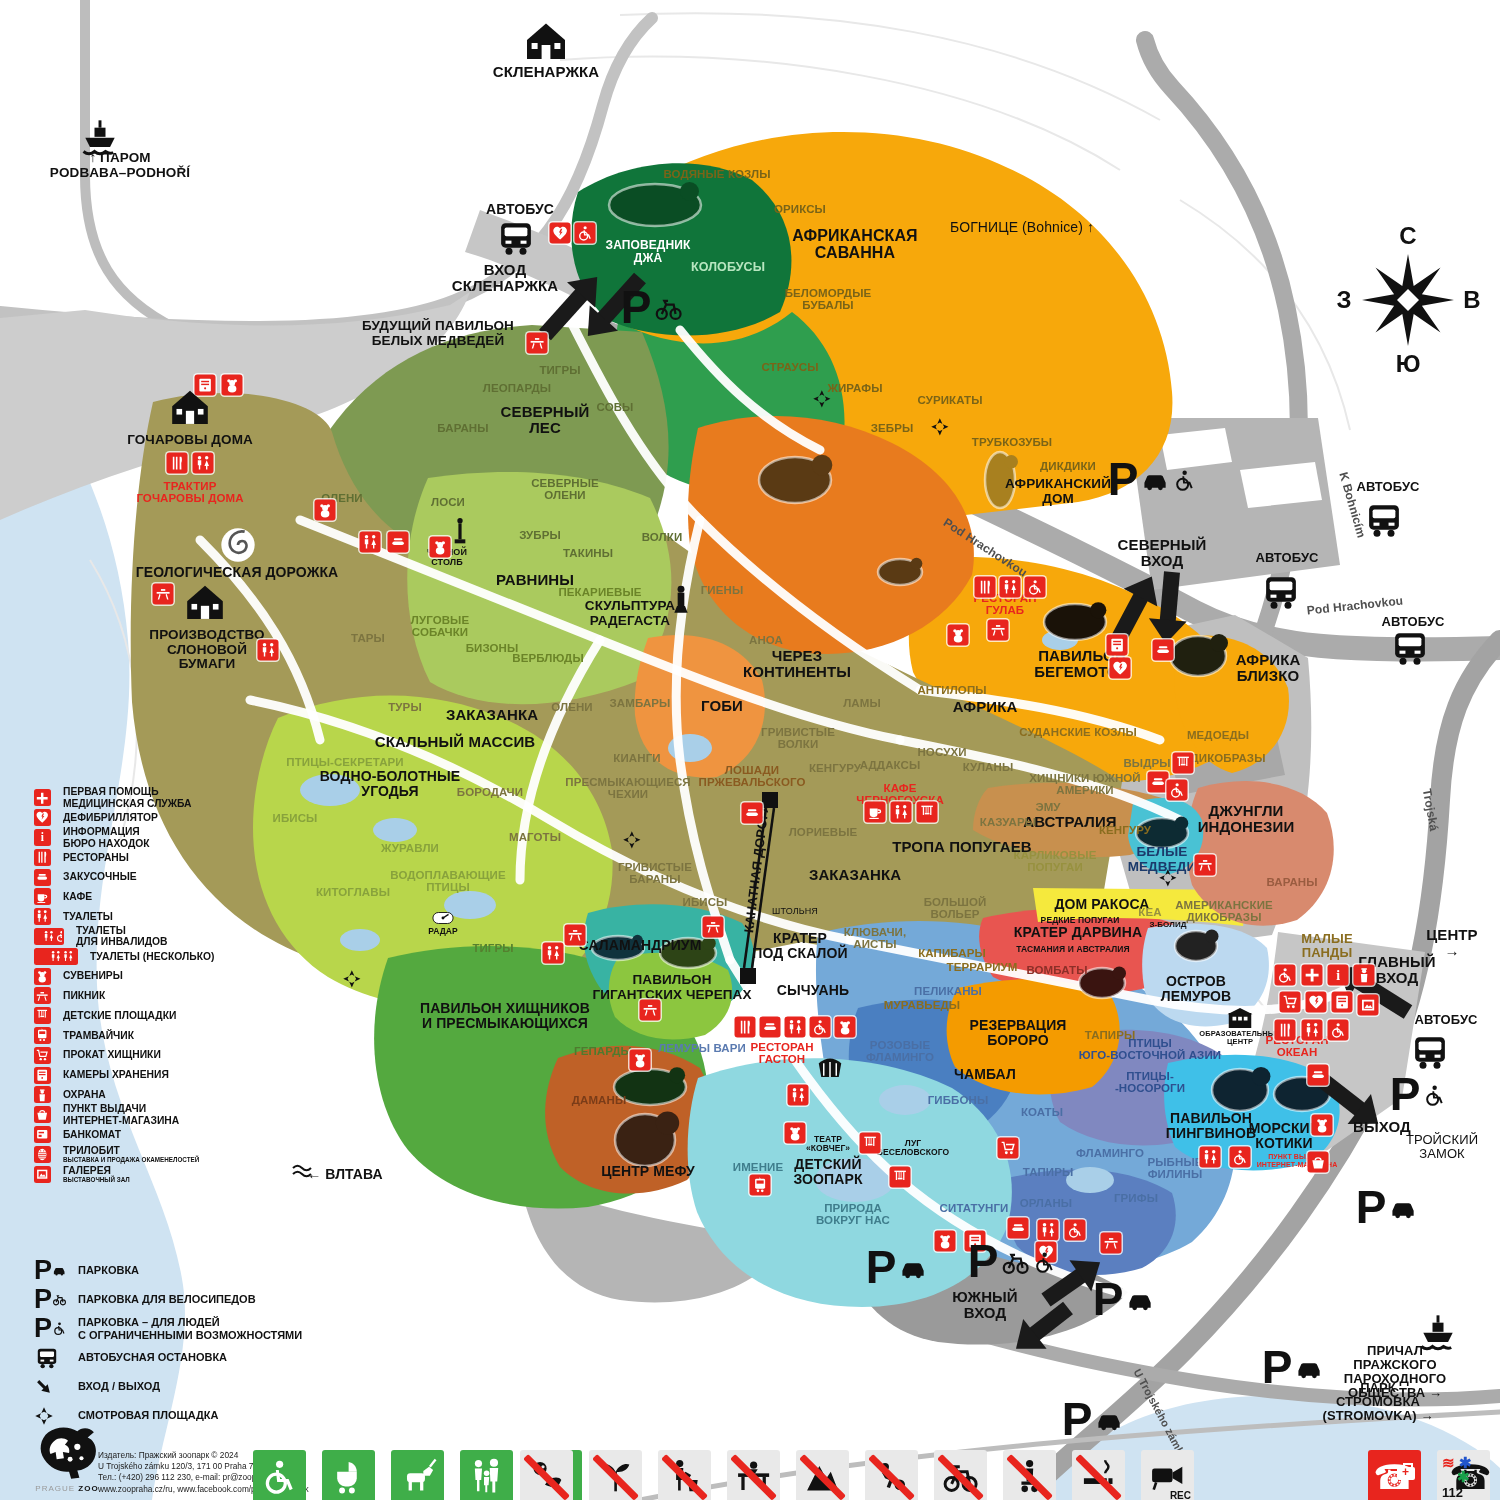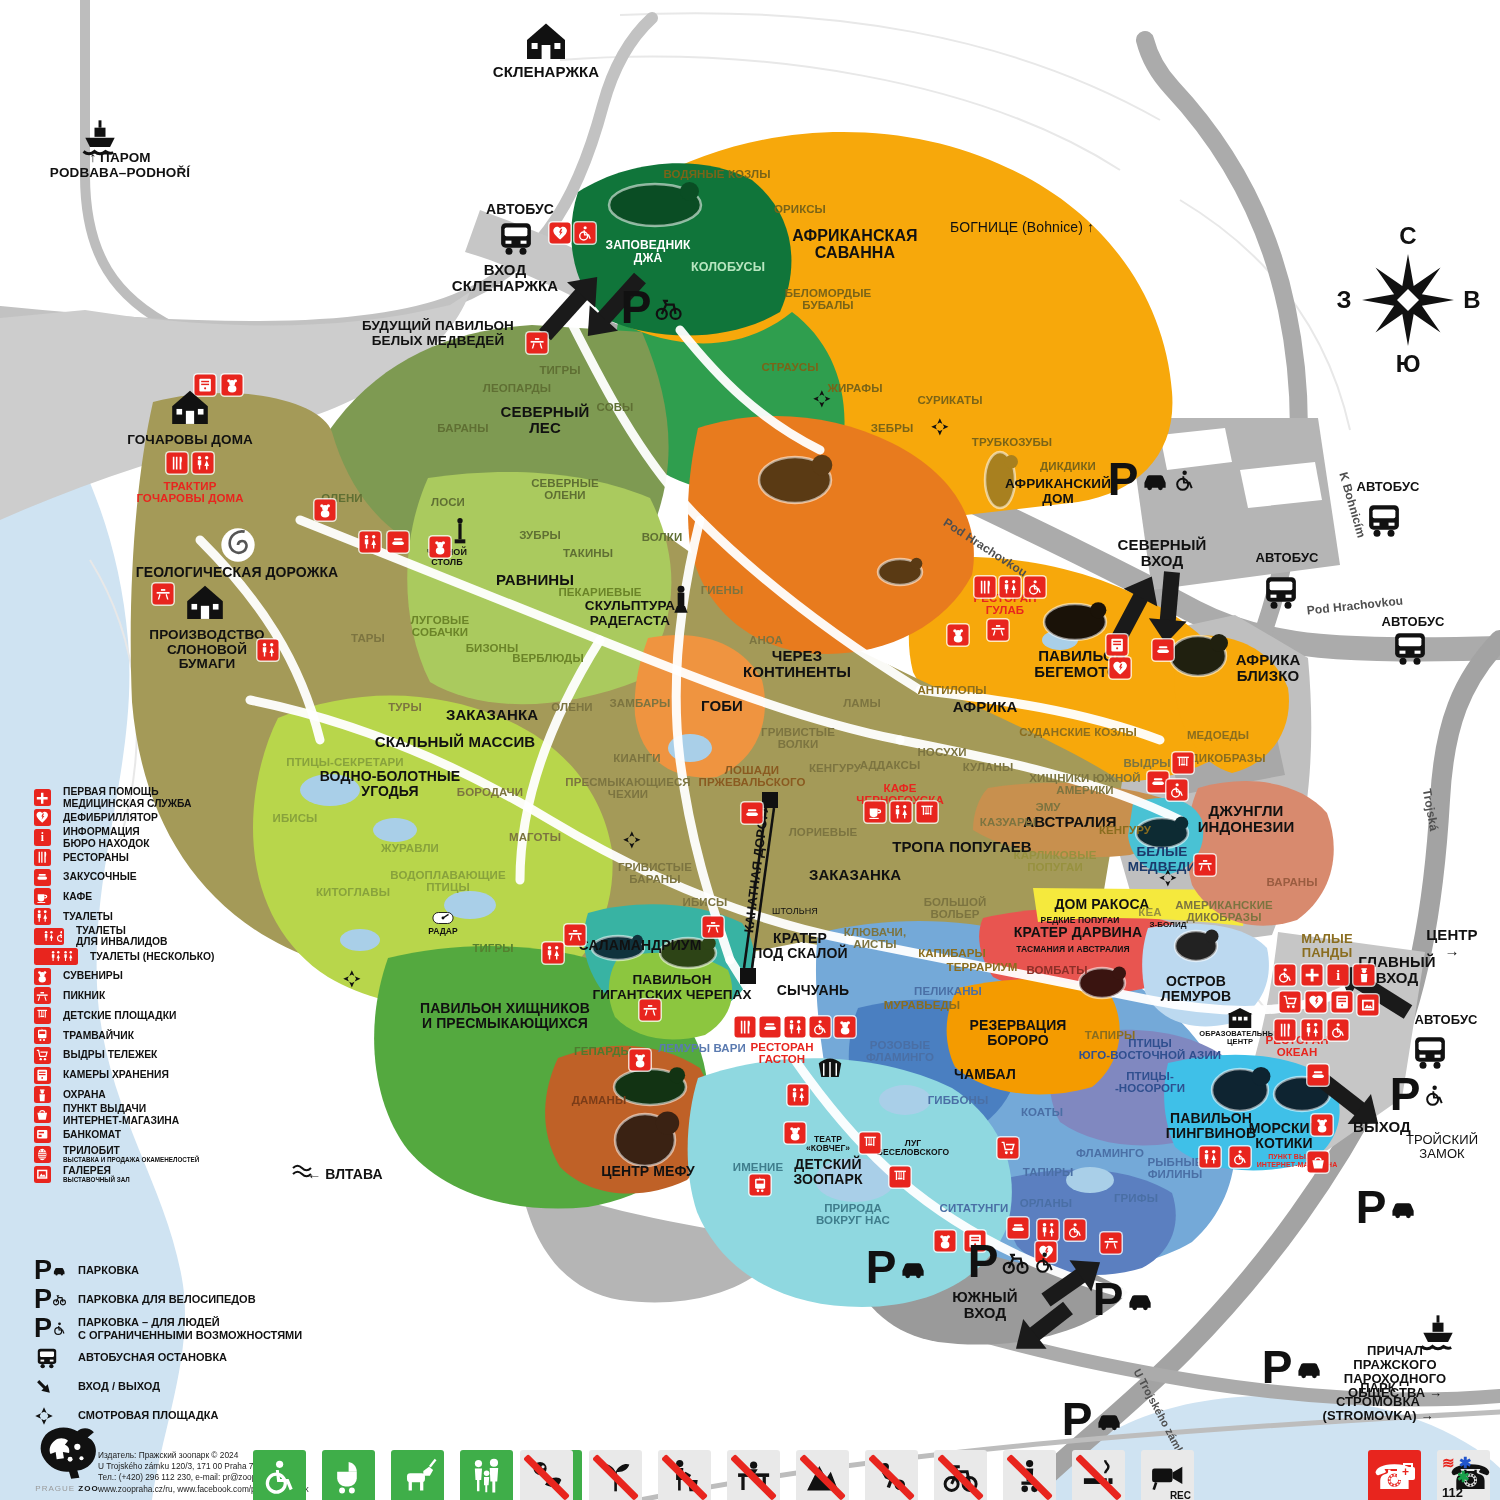--- a/index.html
+++ b/index.html
@@ -1352,21 +1352,21 @@
           </svg>
         </span>
         <span class="lg-tx">ТРАМВАЙЧИК</span>
       </div>
       <div class="lg-row">
         <span class="lg-ic">
           <svg viewBox="0 0 24 24">
             <use href="#sym-cart"></use>
           </svg>
         </span>
-        <span class="lg-tx">ВЫДРЫ ТЕЛЕЖЕК</span>
+        <span class="lg-tx">ПРОКАТ ХИЩНИКИ</span>
       </div>
       <div class="lg-row">
         <span class="lg-ic">
           <svg viewBox="0 0 24 24">
             <use href="#sym-lock"></use>
           </svg>
         </span>
         <span class="lg-tx">КАМЕРЫ ХРАНЕНИЯ</span>
       </div>
       <div class="lg-row">

